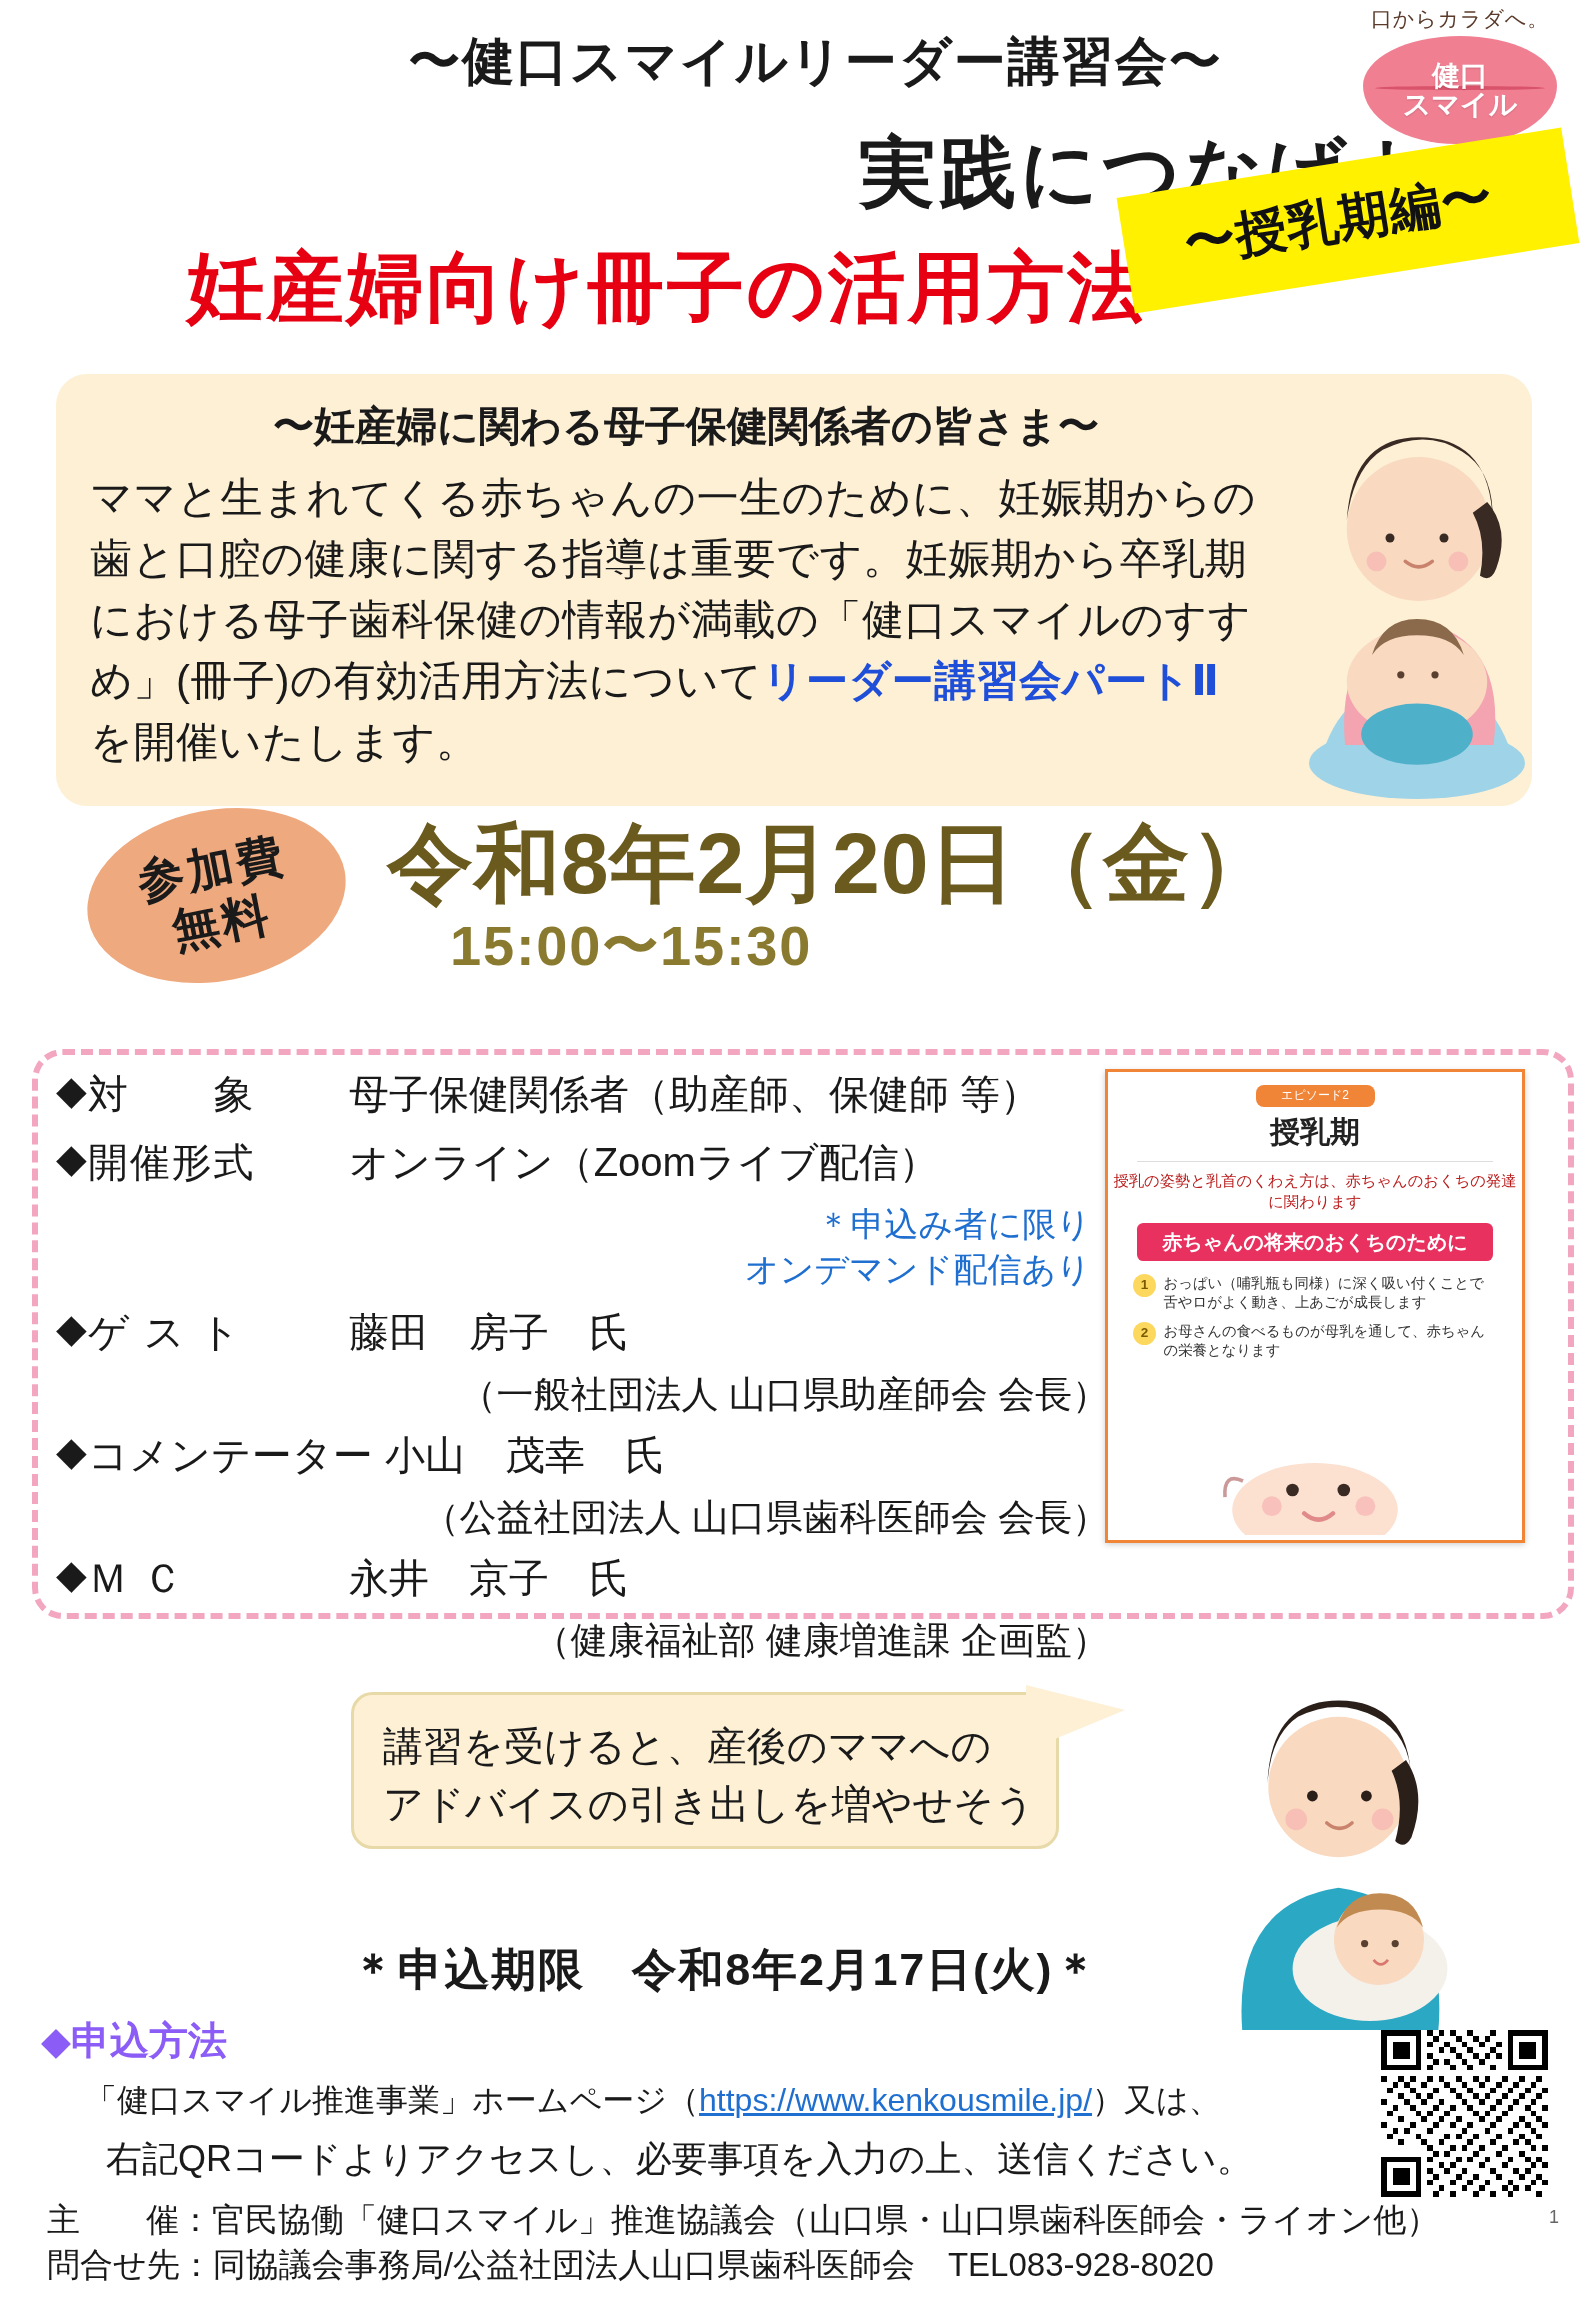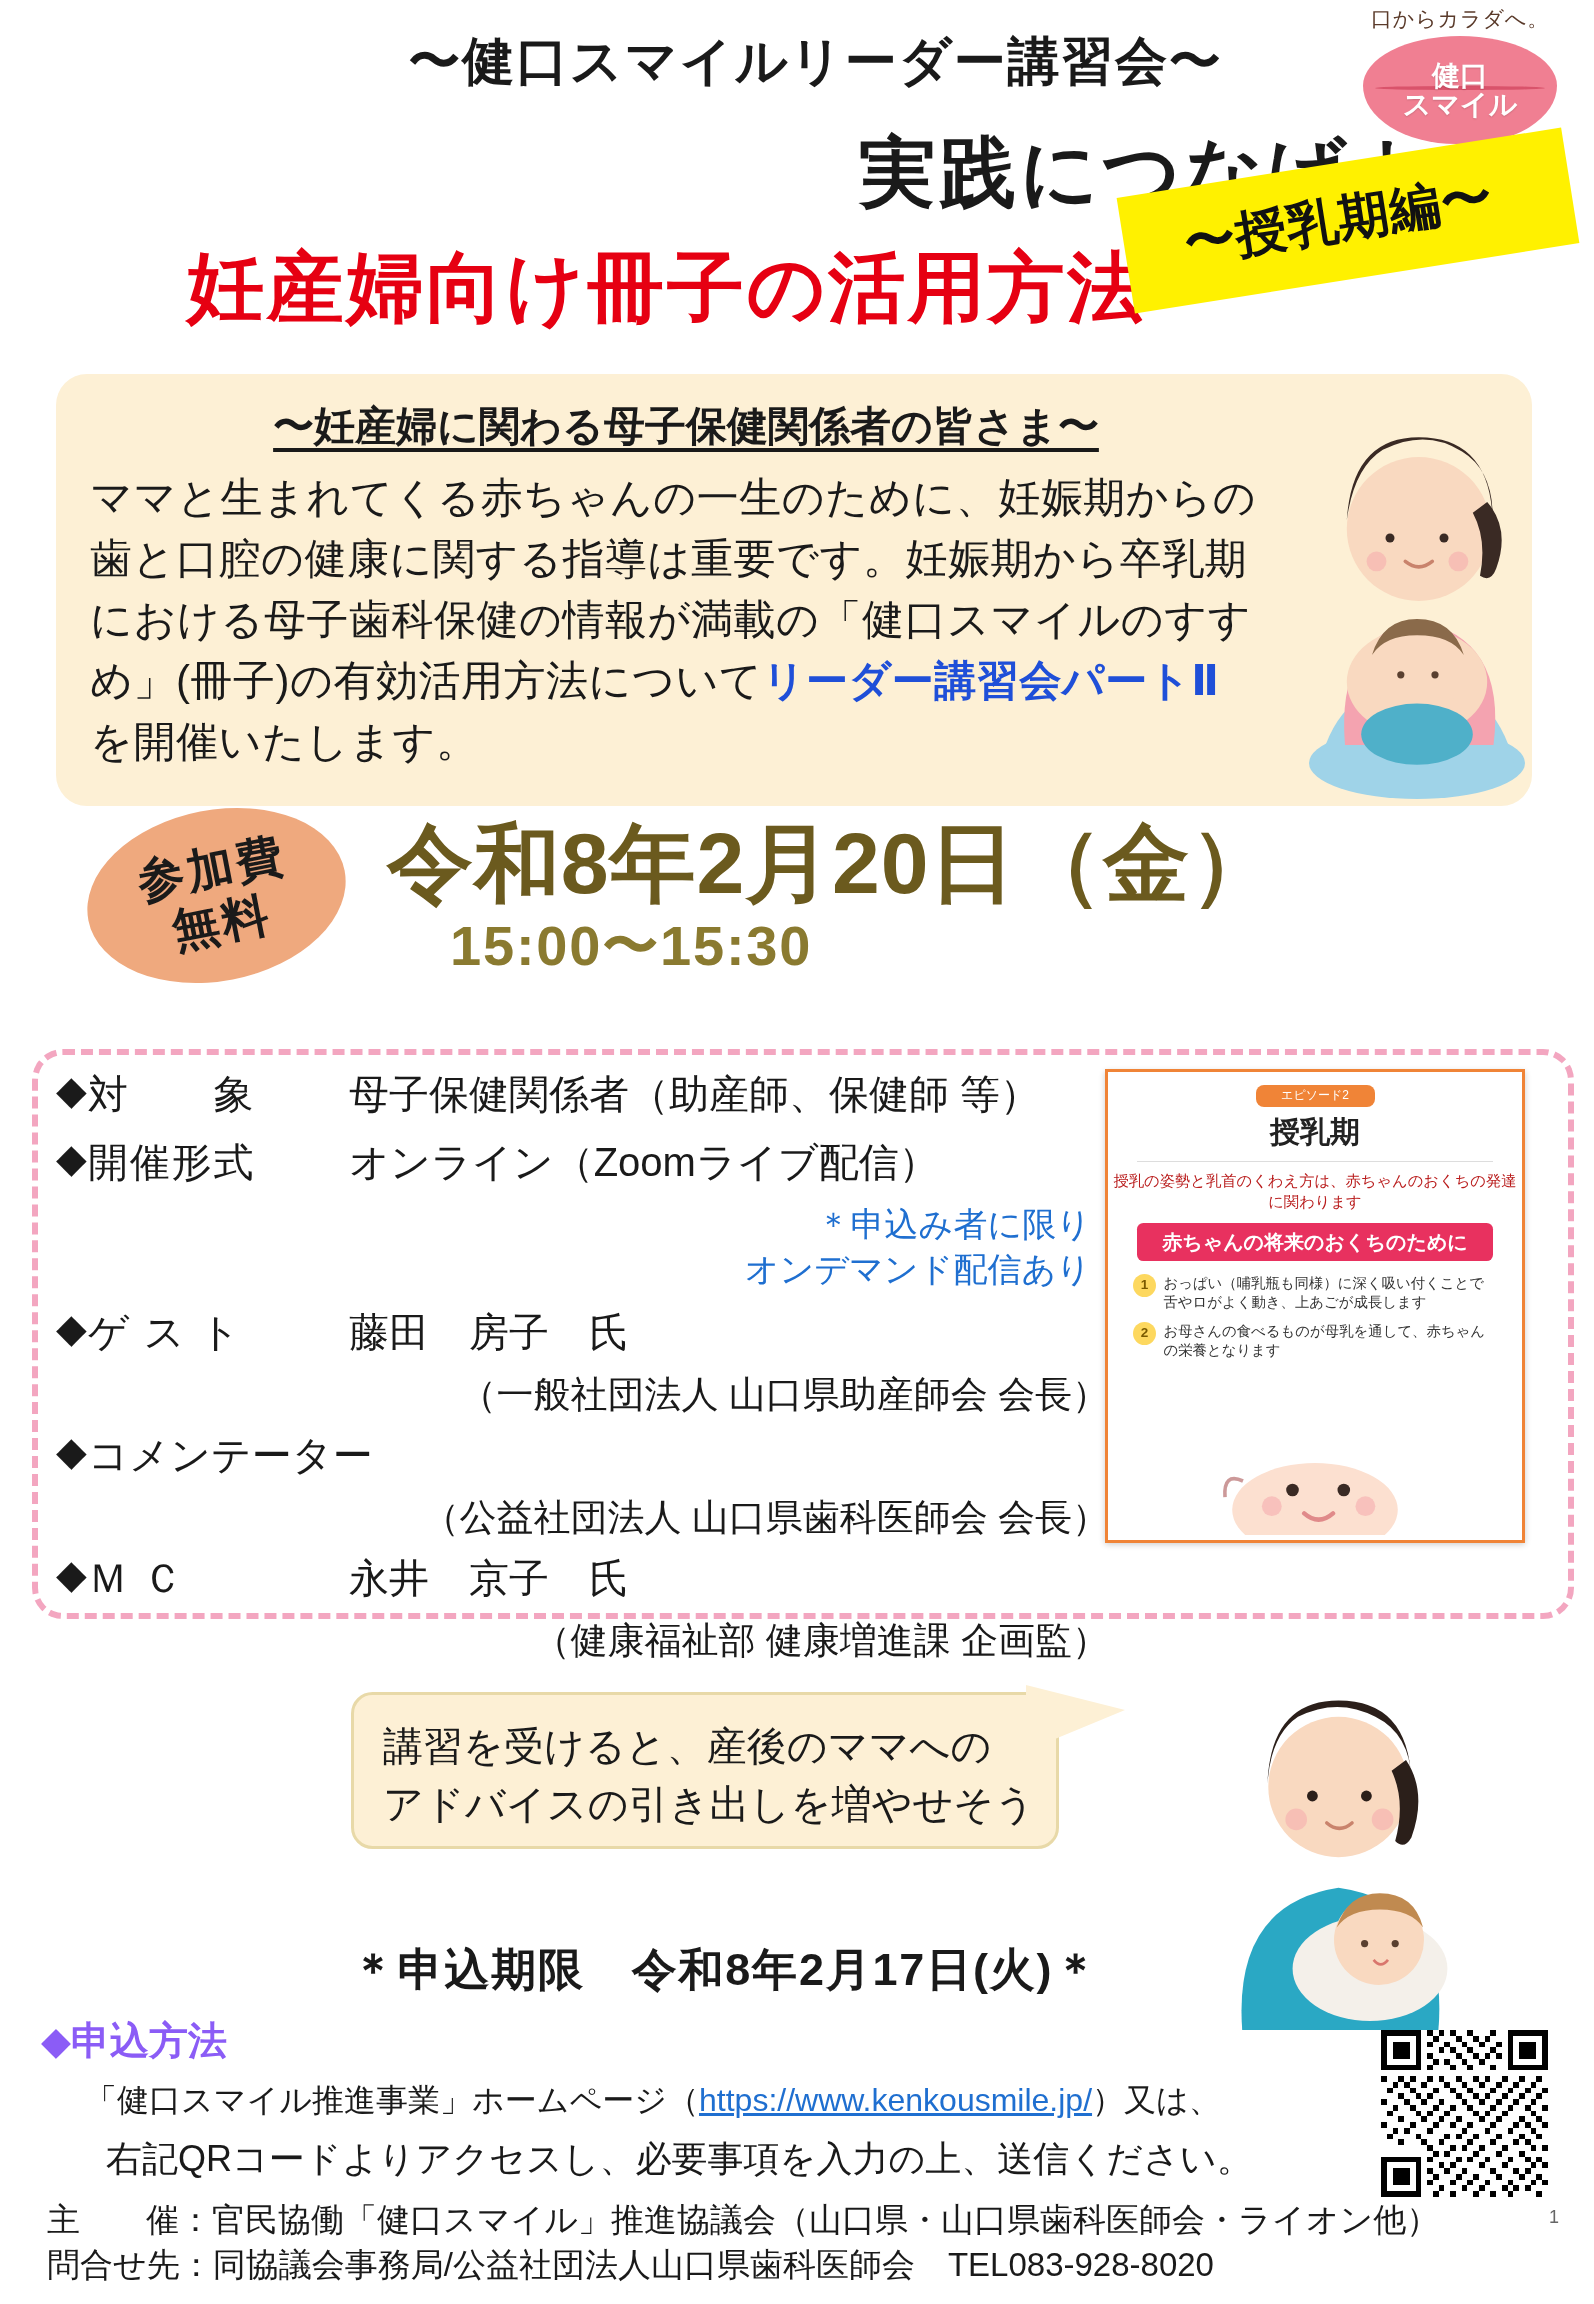--- a/index.html
+++ b/index.html
@@ -141,21 +141,20 @@
   }
   .cream-head {
     position: absolute;
     top: 399px;
     left: 56px;
     width: 1260px;
     text-align: center;
     font-size: 41px;
     font-weight: bold;
     color: #1a1a1a;
-    text-decoration: underline;
     text-underline-offset: 8px;
     z-index: 3;
   }
   .cream-body {
     position: absolute;
     top: 468px;
     left: 90px;
     width: 1170px;
     font-size: 42px;
     line-height: 1.45;
@@ -534,20 +533,21 @@
   <div class="info-row">
     <span class="bullet">◆</span>
     <span class="lbl">ゲ ス ト</span>
     <span class="val">藤田　房子　氏</span>
   </div>
   <div class="sub-line">（一般社団法人 山口県助産師会 会長）</div>
 
   <div class="info-row">
     <span class="bullet">◆</span>
     <span class="lbl wide">コメンテーター</span>
+    <span class="val">小山　茂幸　氏</span>
   </div>
   <div class="sub-line">（公益社団法人 山口県歯科医師会 会長）</div>
 
   <div class="info-row">
     <span class="bullet">◆</span>
     <span class="lbl">Ｍ Ｃ</span>
     <span class="val">永井　京子　氏</span>
   </div>
   <div class="sub-line">（健康福祉部 健康増進課 企画監）</div>
 </div>

